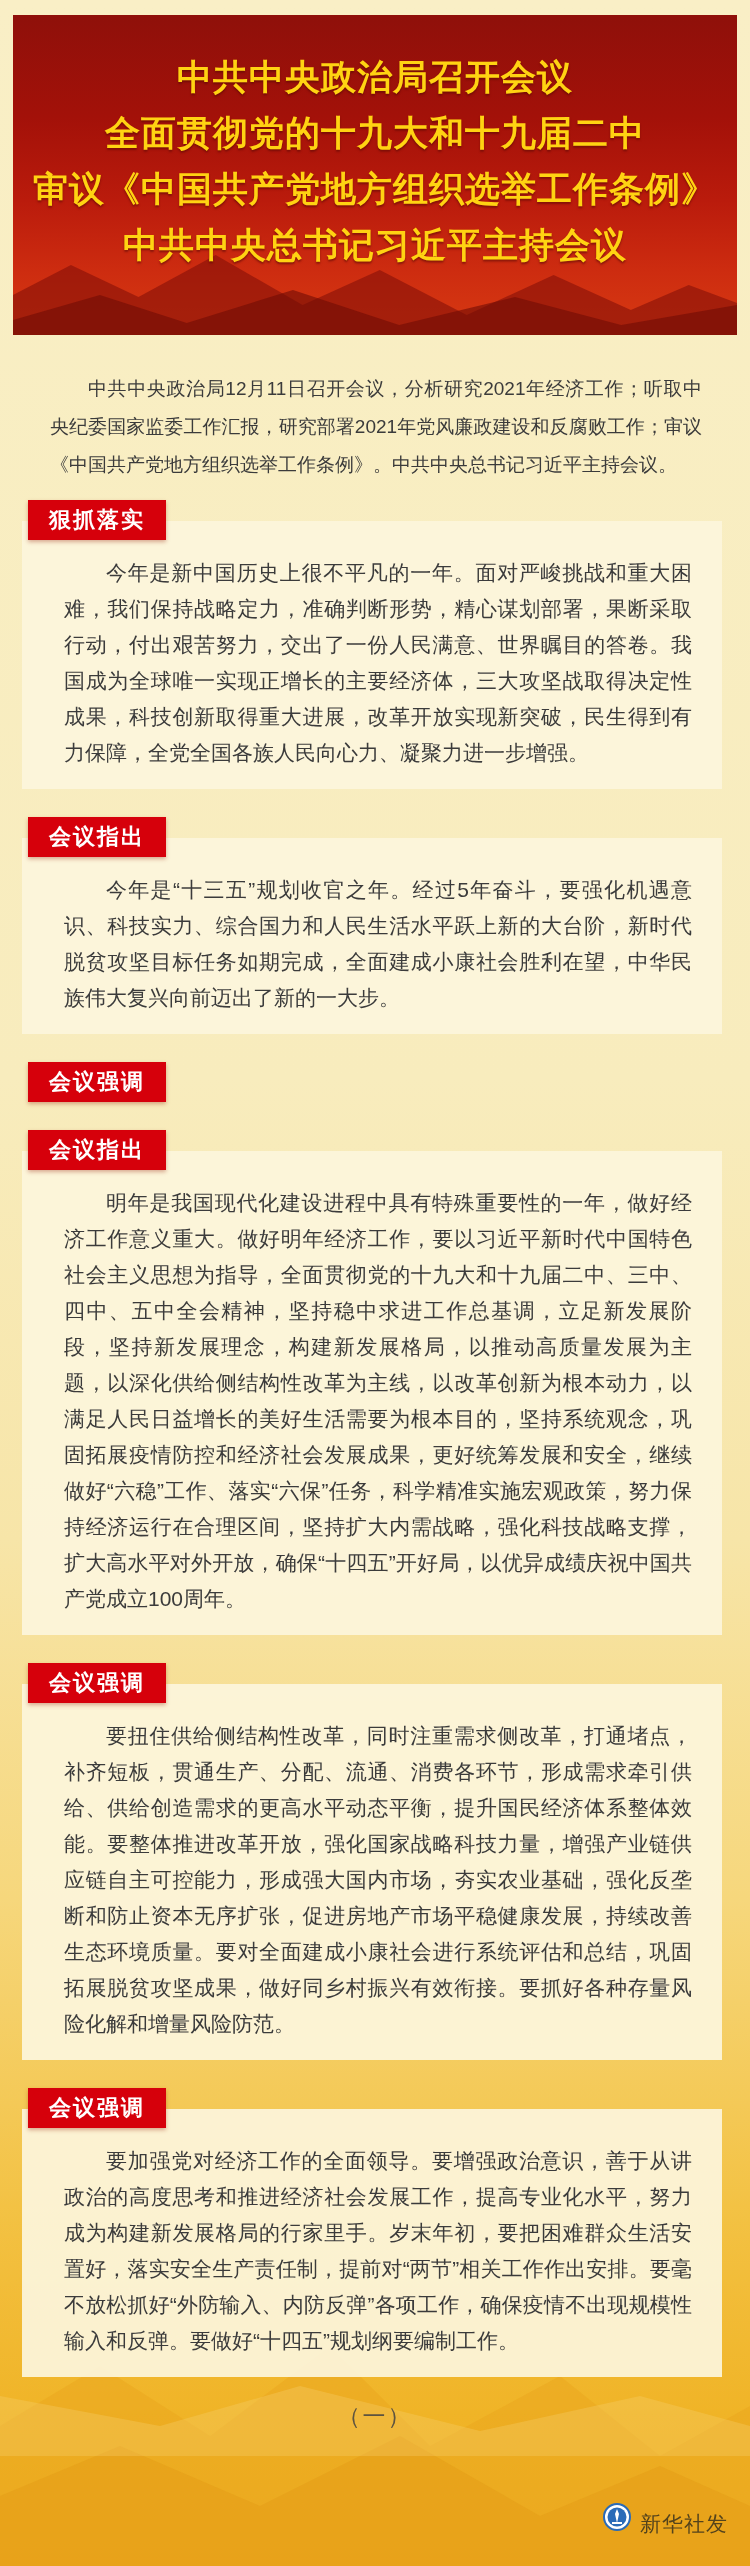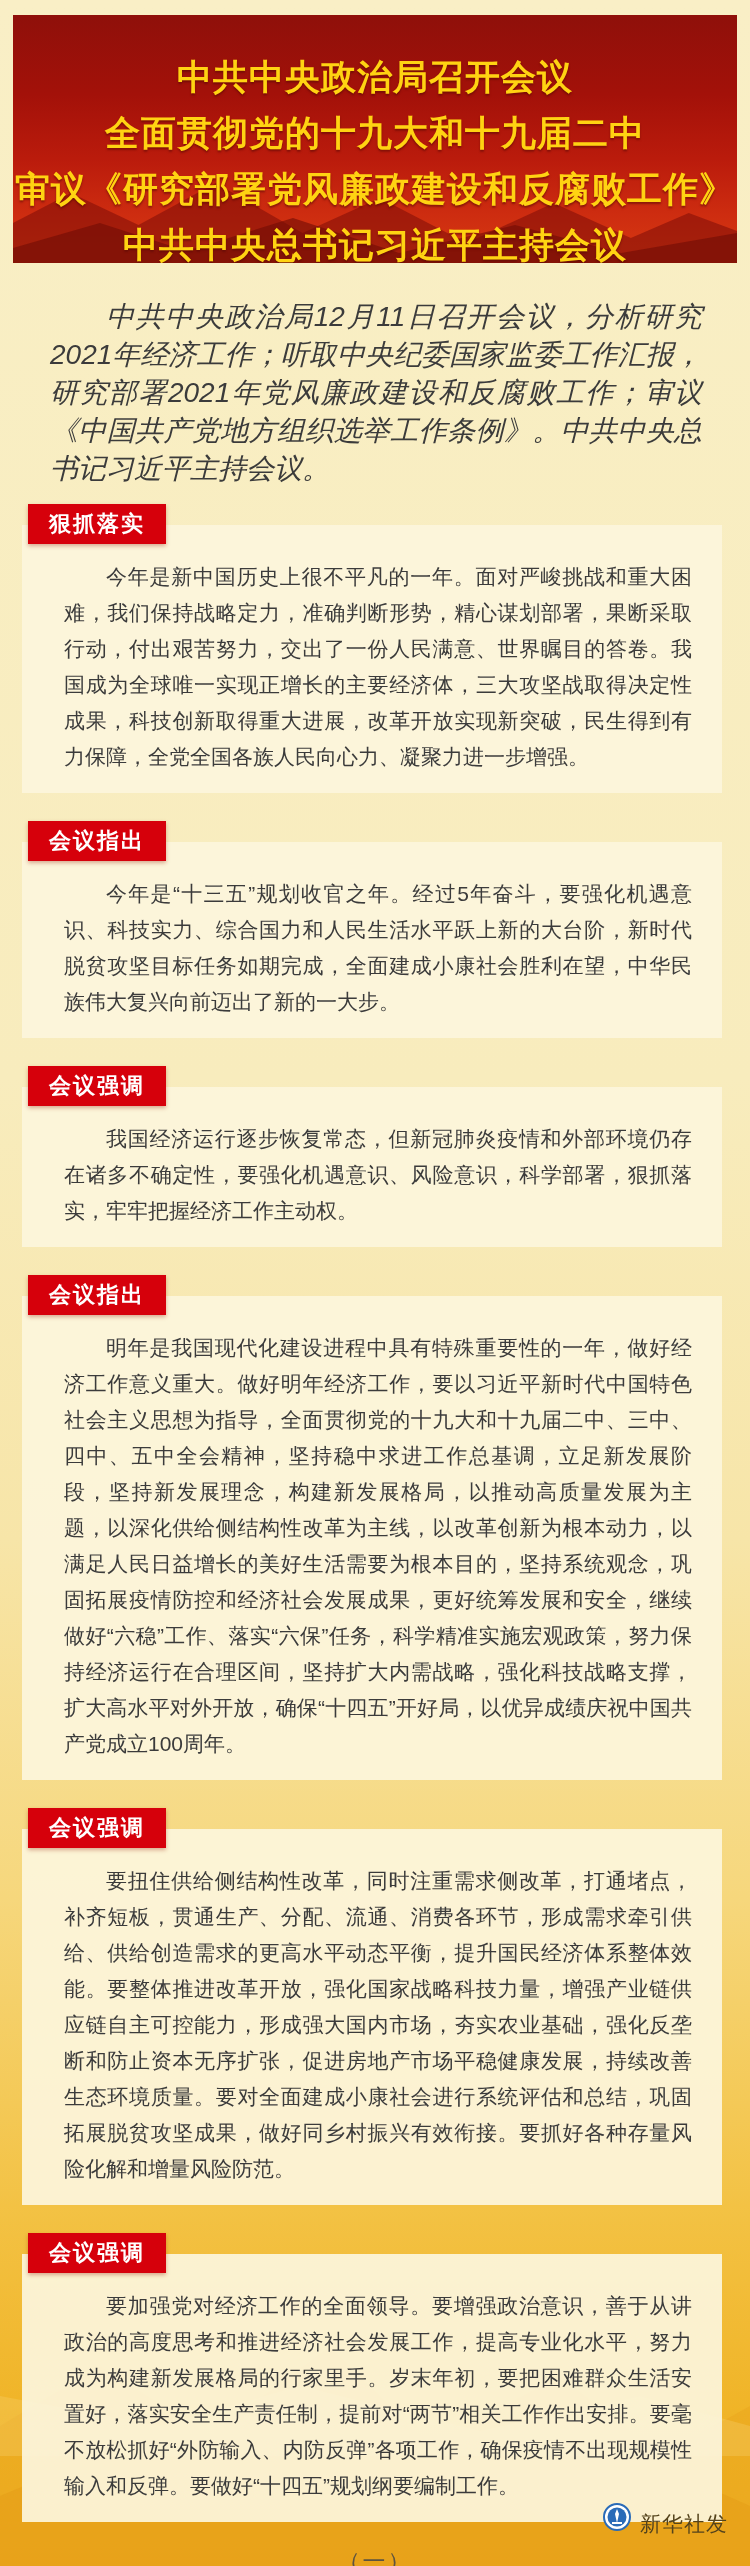--- a/index.html
+++ b/index.html
@@ -14,21 +14,21 @@
       #f6d77c 74%, #f3c244 86%, #f0b427 94%, #eeae20 100%);
   }
   
   .bottom-mountains{
     position:absolute;left:0;bottom:0;width:750px;height:260px;pointer-events:none;
   }
   
   .banner{
     position:relative;
     margin:15px 13px 0 13px;
-    height:248px;
+    height:320px;
     background:linear-gradient(180deg,
       #8f100a 0%, #a31109 32%, #ba1b0c 58%, #cd2c10 80%, #d83a12 100%);
     overflow:hidden;
   }
   .banner-mountains{position:absolute;left:0;bottom:0;width:100%;height:110px;}
   .banner-titles{
     position:relative;z-index:2;
     padding-top:34px;
     text-align:center;
   }
@@ -37,26 +37,25 @@
     font-size:35px;
     font-weight:bold;
     line-height:56px;
     letter-spacing:1px;
     text-shadow:0 2px 2px rgba(90,10,5,.55);
     white-space:nowrap;
   }
   
   .intro{
     margin:35px 48px 0 50px;
-    font-size:28px;
+    font-size:19px;
     line-height:38px;
     color:#3b3b3b;
     text-indent:2em;
     text-align:justify;
-    font-style:italic;
   }
   
   .section{margin:28px 28px 0 22px;position:relative;}
   .section.first{margin-top:16px;}
   .badge{
     display:inline-block;
     position:relative;z-index:2;
     margin-left:6px;
     padding:5px 21px;
     background:#d6000b;
@@ -104,21 +103,21 @@
 </style>
 </head>
 <body>
 
 <div class="page">
 
   <div class="banner">
     <div class="banner-titles">
       <div>中共中央政治局召开会议</div>
       <div>全面贯彻党的十九大和十九届二中</div>
-      <div>审议《研究部署党风廉政建设和反腐败工作》</div>
+      <div>审议《中国共产党地方组织选举工作条例》</div>
       <div>中共中央总书记习近平主持会议</div>
     </div>
     <svg class="banner-mountains" viewBox="0 0 750 110" preserveAspectRatio="none">
       <path d="M0,70 L60,40 L130,72 L210,30 L300,80 L380,45 L470,90 L560,50 L640,85 L700,60 L750,78 L750,110 L0,110 Z" fill="#7d0d07" opacity="0.55"></path>
       <path d="M0,95 L90,70 L180,98 L290,65 L400,100 L520,72 L630,100 L750,80 L750,110 L0,110 Z" fill="#6f0b05" opacity="0.6"></path>
     </svg>
   </div>
 
   <p class="intro">中共中央政治局12月11日召开会议，分析研究2021年经济工作；听取中央纪委国家监委工作汇报，研究部署2021年党风廉政建设和反腐败工作；审议《中国共产党地方组织选举工作条例》。中共中央总书记习近平主持会议。</p>
 
@@ -131,23 +130,20 @@
 
   <div class="section">
     <div class="badge">会议指出</div>
     <div class="box">
       <p>今年是“十三五”规划收官之年。经过5年奋斗，要强化机遇意识、科技实力、综合国力和人民生活水平跃上新的大台阶，新时代脱贫攻坚目标任务如期完成，全面建成小康社会胜利在望，中华民族伟大复兴向前迈出了新的一大步。</p>
     </div>
   </div>
 
   <div class="section">
     <div class="badge">会议强调</div>
-    <div class="box">
-      <p>我国经济运行逐步恢复常态，但新冠肺炎疫情和外部环境仍存在诸多不确定性，要强化机遇意识、风险意识，科学部署，狠抓落实，牢牢把握经济工作主动权。</p>
-    </div>
   </div>
 
   <div class="section">
     <div class="badge">会议指出</div>
     <div class="box">
       <p>明年是我国现代化建设进程中具有特殊重要性的一年，做好经济工作意义重大。做好明年经济工作，要以习近平新时代中国特色社会主义思想为指导，全面贯彻党的十九大和十九届二中、三中、四中、五中全会精神，坚持稳中求进工作总基调，立足新发展阶段，坚持新发展理念，构建新发展格局，以推动高质量发展为主题，以深化供给侧结构性改革为主线，以改革创新为根本动力，以满足人民日益增长的美好生活需要为根本目的，坚持系统观念，巩固拓展疫情防控和经济社会发展成果，更好统筹发展和安全，继续做好“六稳”工作、落实“六保”任务，科学精准实施宏观政策，努力保持经济运行在合理区间，坚持扩大内需战略，强化科技战略支撑，扩大高水平对外开放，确保“十四五”开好局，以优异成绩庆祝中国共产党成立100周年。</p>
     </div>
   </div>
 
   <div class="section">

